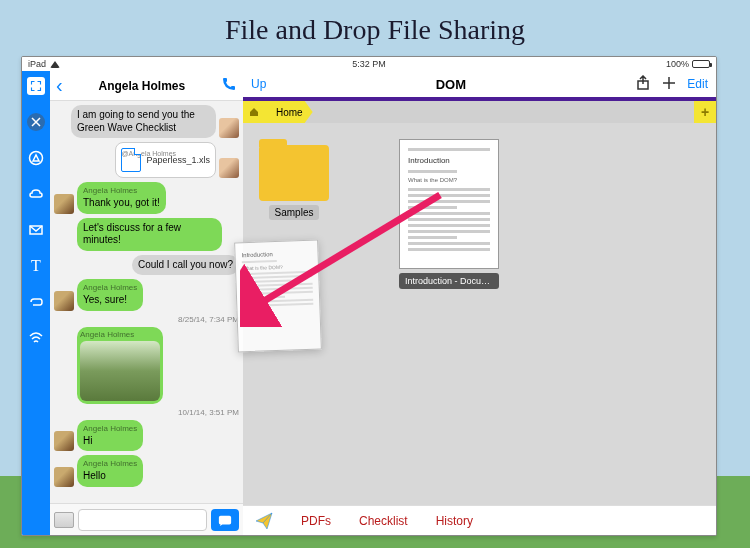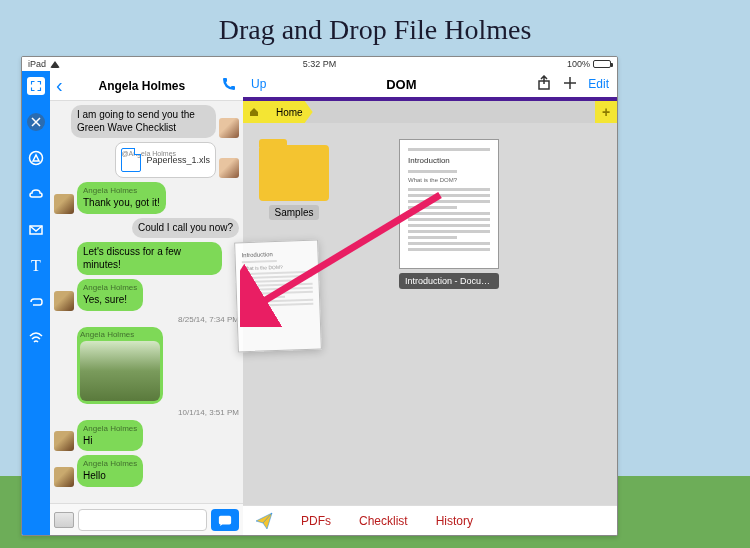--- a/index.html
+++ b/index.html
@@ -1,19 +1,19 @@
 <!DOCTYPE html>
 <html><head>
 <meta charset="utf-8">
 <style>
 * { margin: 0; padding: 0; box-sizing: border-box; font-family: -apple-system, Helvetica, Arial, sans-serif; }
 body { width: 750px; height: 548px; background: #b6d6e8; position: relative; overflow: hidden; }
 .ground { position: absolute; bottom: 0; left: 0; right: 0; height: 72px; background: #6dad58; }
 .title { text-align: center; font-size: 28px; font-weight: 400; color: #1a1a2e; padding: 14px 0 10px; font-family: Georgia, serif; }
-.device { position: absolute; top: 56px; left: 21px; width: 597px; height: 480px; background: #fff; border: 1px solid #888; border-radius: 2px; box-shadow: 0 2px 4px rgba(0,0,0,0.15); overflow: hidden; }
+.device { position: absolute; top: 56px; left: 21px; width: 696px; height: 480px; background: #fff; border: 1px solid #888; border-radius: 2px; box-shadow: 0 2px 4px rgba(0,0,0,0.15); overflow: hidden; }
 .statusbar { height: 14px; background: #fff; display: flex; align-items: center; font-size: 9px; color: #333; padding: 0 6px; position: relative; }
 .statusbar .sb-left { display: flex; align-items: center; gap: 4px; }
 .statusbar .sb-center { position: absolute; left: 50%; transform: translateX(-50%); }
 .statusbar .sb-right { margin-left: auto; display: flex; align-items: center; gap: 3px; }
 .battery { width: 18px; height: 8px; border: 1px solid #333; border-radius: 2px; position: relative; }
 .battery::after { content: ''; position: absolute; right: -3px; top: 2px; width: 2px; height: 4px; background: #333; border-radius: 0 1px 1px 0; }
 .battery-fill { width: 100%; height: 100%; background: #4cd964; border-radius: 1px; }
 .wifi { width: 0; height: 0; border-left: 5px solid transparent; border-right: 5px solid transparent; border-bottom: 7px solid #333; border-radius: 2px; }
 
 .app { display: flex; height: calc(100% - 14px); }
@@ -92,21 +92,21 @@
 
 
 .drag-ghost { position: absolute; top: 184px; left: 214px; width: 84px; height: 110px; background: rgba(255,255,255,0.85); border: 1px solid #bbb; padding: 6px; font-size: 4px; color: #999; transform: rotate(-2deg); box-shadow: 0 2px 8px rgba(0,0,0,0.2); }
 .drag-ghost .dh { font-size: 6px; color: #666; margin: 3px 0; }
 .drag-ghost .dl { height: 2px; background: #ddd; margin-bottom: 2px; }
 .drag-arrow { position: absolute; top: 130px; left: 218px; width: 210px; height: 140px; pointer-events: none; }
 </style>
 </head>
 <body>
 
-<div class="title">Drag and Drop File Holmes</div>
+<div class="title">File and Drop File Sharing</div>
 <div class="ground"></div>
 
 <div class="device">
 
   <div class="statusbar">
     <div class="sb-left">
       <span>iPad</span>
       <span class="wifi"></span>
     </div>
     <div class="sb-center">5:32 PM</div>
@@ -178,26 +178,26 @@
             <span class="sender" style="position:absolute;margin-top:-14px;font-size:7px;color:#888;">@Angela Holmes</span>
             <div class="file-icon"></div>
             <span class="file-name">Paperless_1.xls</span>
           </div>
           <div class="avatar a1"></div>
         </div>
         <div class="msg-row">
           <div class="avatar a2"></div>
           <div class="bubble in"><span class="sender">Angela Holmes</span><span>Thank you,  got it!</span></div>
         </div>
+        <div class="msg-row">
+          <div style="width:20px"></div>
+          <div class="bubble in">Let's discuss for a few minutes!</div>
+        </div>
         <div class="msg-row out">
           <div class="bubble out">Could I call you now?</div>
-        </div>
-        <div class="msg-row">
-          <div style="width:20px"></div>
-          <div class="bubble in">Let's discuss for a few minutes!</div>
         </div>
         <div class="msg-row">
           <div class="avatar a2"></div>
           <div class="bubble in"><span class="sender">Angela Holmes</span><span>Yes, sure!</span></div>
         </div>
         <div class="timestamp">8/25/14, 7:34 PM</div>
         <div class="msg-row">
           <div style="width:20px"></div>
           <div class="bubble in photo-bubble">
               <span class="sender">Angela Holmes</span>

